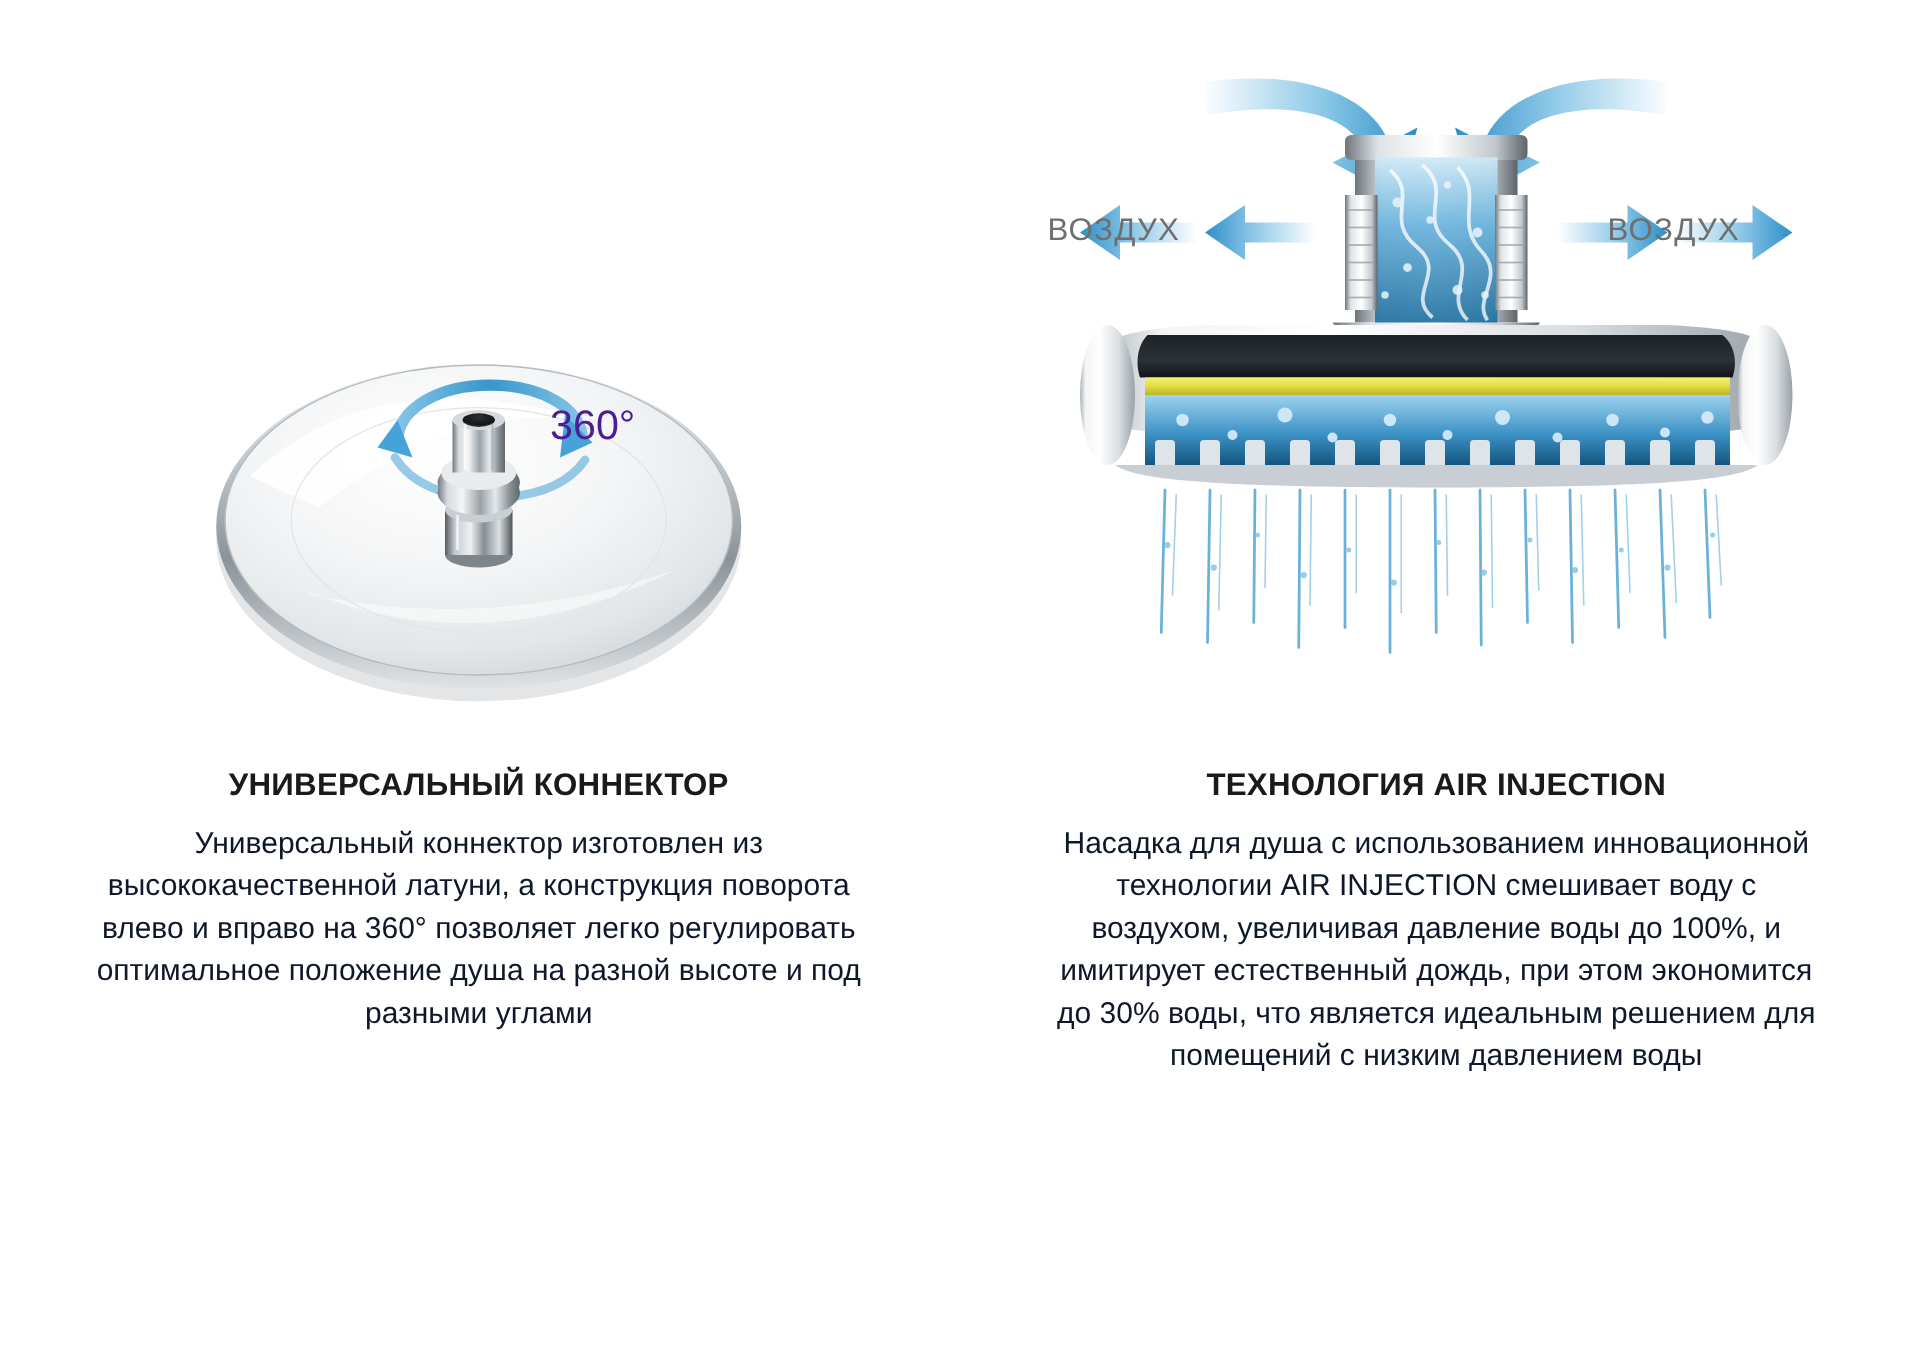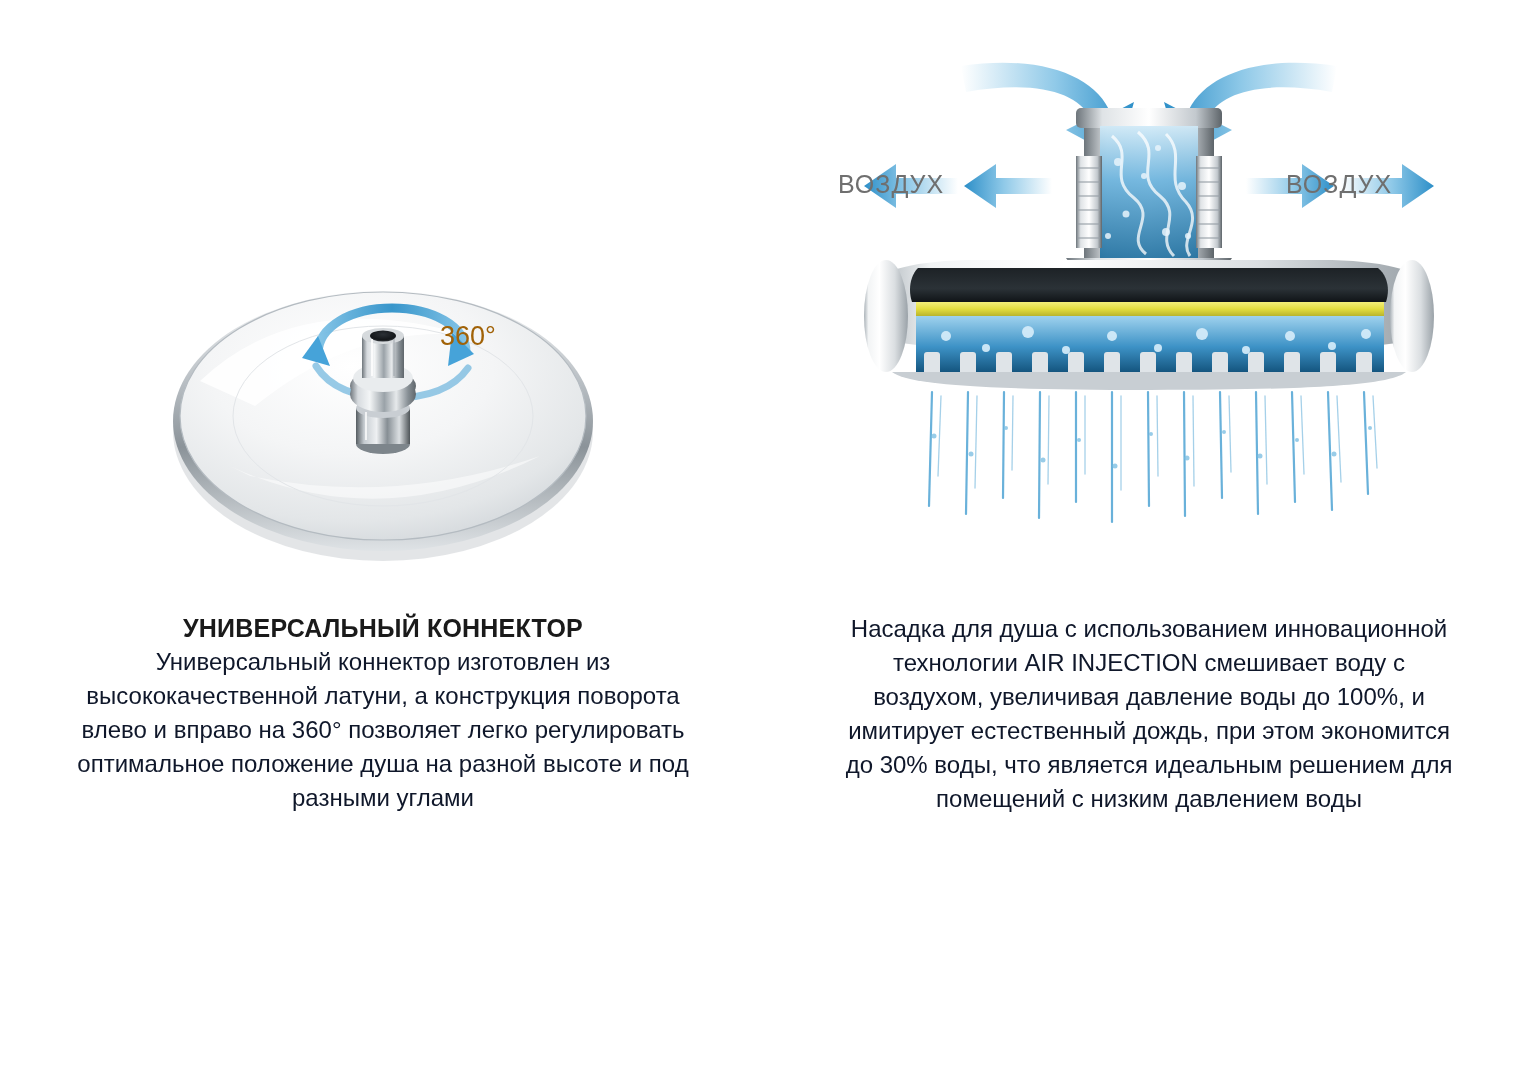--- a/index.html
+++ b/index.html
@@ -40,21 +40,21 @@
     left: 50%;
     transform: translateX(-50%);
     width: 620px;
     text-align: center;
   }
   .caption-title {
     font-size: 25px;
     font-weight: bold;
     color: #1a1a1a;
     letter-spacing: 0.2px;
-    margin: 0 0 0 0;
+    margin: 0 0 13px 0;
     line-height: 1.3;
   }
   .caption-body {
     font-size: 24px;
     color: #0f172a;
     line-height: 1.42;
     margin: 0;
   }
   .cap-left  { top: 612px; }
   .cap-right { top: 612px; }
@@ -66,22 +66,22 @@
     letter-spacing: 1px;
     white-space: nowrap;
   }
   .air-left  { left: 72px;  top: 134px; }
   .air-right { left: 520px; top: 134px; }
 
   .deg-label {
     position: absolute;
     left: 440px;
     top: 285px;
-    font-size: 27px;
-    color: #a16207;
+    font-size: 33px;
+    color: #4c1d95;
     font-weight: normal;
   }
 
   svg { display: block; }
 </style>
 </head>
 <body>
 
 <div class="page">
 
@@ -387,17 +387,18 @@
             <circle cx="568" cy="418" r="2.5"></circle>
           <circle cx="604" cy="392" r="2"></circle>
         </g>
       </svg>
 
       <div class="air-label air-left">ВОЗДУХ</div>
       <div class="air-label air-right">ВОЗДУХ</div>
     </div>
 
     <div class="caption cap-right">
+      <div class="caption-title">ТЕХНОЛОГИЯ AIR INJECTION</div>
       <div class="caption-body">Насадка для душа с использованием инновационной технологии AIR INJECTION смешивает воду с воздухом, увеличивая давление воды до 100%, и имитирует естественный дождь, при этом экономится до 30% воды, что является идеальным решением для помещений с низким давлением воды</div>
     </div>
   </div>
 
 </div>
 
 </body></html>

